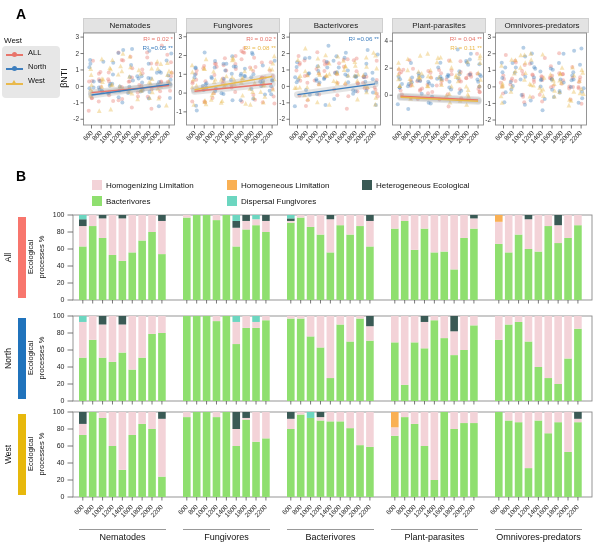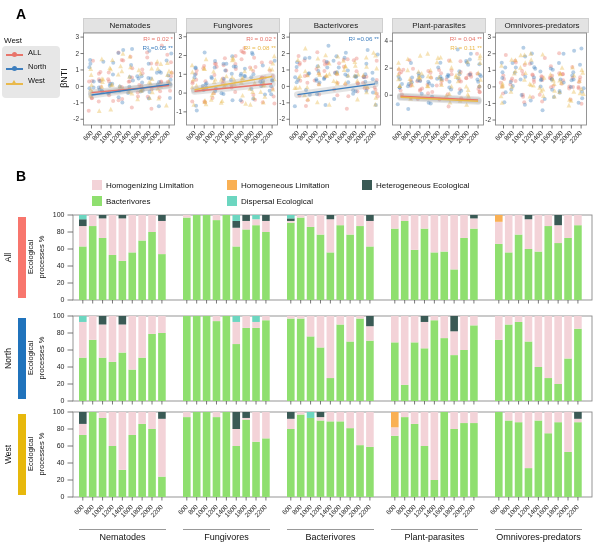--- a/index.html
+++ b/index.html
@@ -1079,21 +1079,21 @@
   <div id="b-legend">
     <span class="abs swatch" style="left: 92px; top: 180px; background: rgb(243, 211, 216);"></span>
     <span class="abs leg-label" style="left:106px;top:181px;">Homogenizing Limitation</span>
     <span class="abs swatch" style="left: 227px; top: 180px; background: rgb(249, 176, 84);"></span>
     <span class="abs leg-label" style="left:241px;top:181px;">Homogeneous Limitation</span>
     <span class="abs swatch" style="left: 362px; top: 180px; background: rgb(58, 90, 85);"></span>
     <span class="abs leg-label" style="left:376px;top:181px;">Heterogeneous Ecological</span>
     <span class="abs swatch" style="left: 92px; top: 196px; background: rgb(143, 223, 111);"></span>
     <span class="abs leg-label" style="left:106px;top:197px;">Bacterivores</span>
     <span class="abs swatch" style="left: 227px; top: 196px; background: rgb(108, 214, 192);"></span>
-    <span class="abs leg-label" style="left:241px;top:197px;">Dispersal Ecological</span>
+    <span class="abs leg-label" style="left:241px;top:197px;">Dispersal Fungivores</span>
   </div>
 
   <div id="rows">
       <svg style="position:absolute;left:0;top:205px;" width="600" height="106" viewBox="0 0 600 106">
         <rect x="73" y="10" width="519" height="85" fill="none" stroke="#8a8a8a" stroke-width="0.9"></rect>
         <line x1="67.5" y1="95" x2="73" y2="95" stroke="#555" stroke-width="0.8"></line>
         <text x="64.5" y="97.4" text-anchor="end" font-size="7" fill="#222">0</text>
         <line x1="67.5" y1="78" x2="73" y2="78" stroke="#555" stroke-width="0.8"></line>
         <text x="64.5" y="80.4" text-anchor="end" font-size="7" fill="#222">20</text>
         <line x1="67.5" y1="61" x2="73" y2="61" stroke="#555" stroke-width="0.8"></line>

